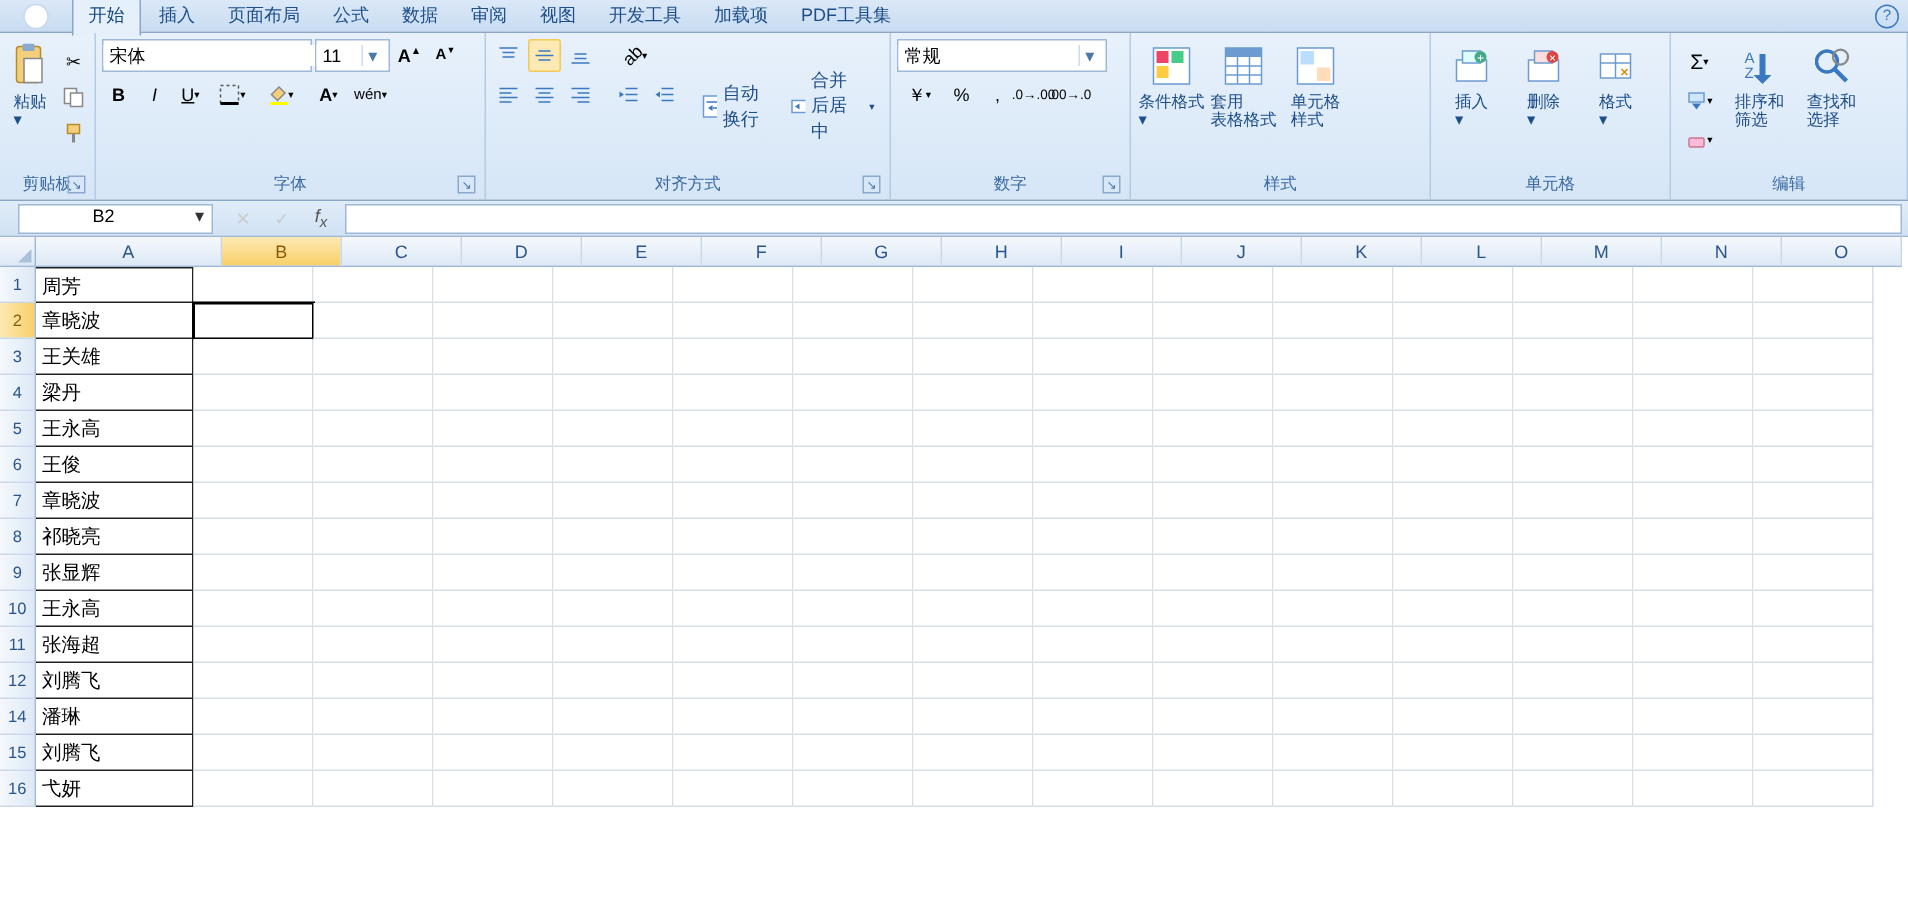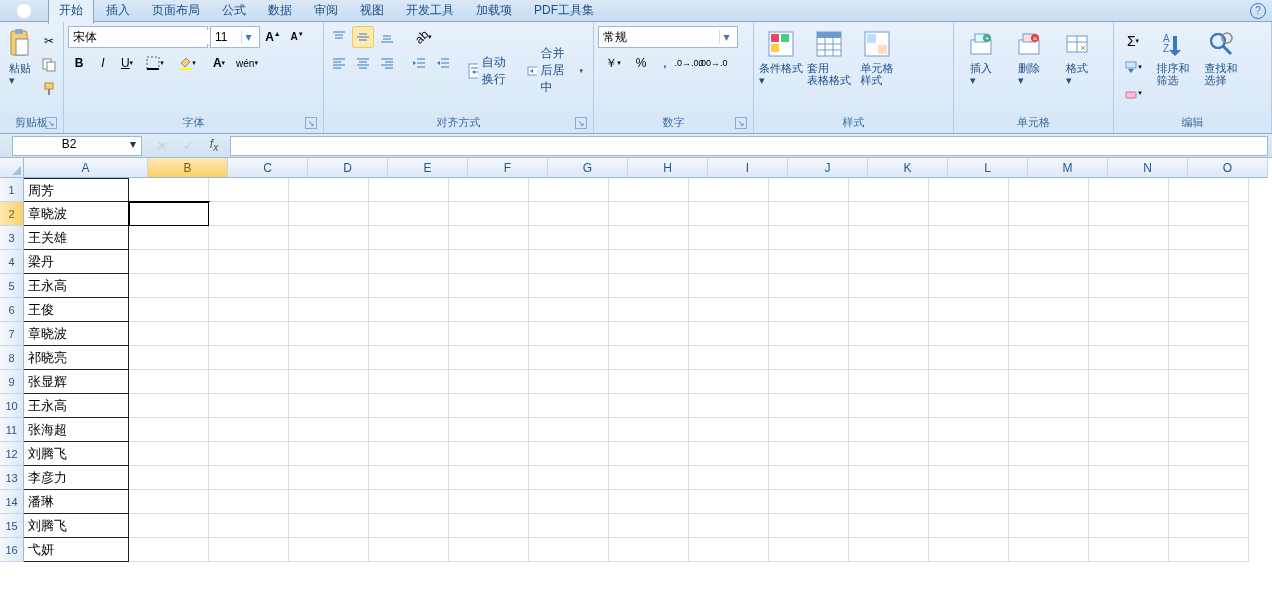--- a/index.html
+++ b/index.html
@@ -678,38 +678,20 @@
         <div class="cell"></div>
         <div class="cell"></div>
         <div class="cell"></div>
         <div class="cell"></div>
         <div class="cell"></div>
         <div class="cell"></div>
         <div class="cell"></div>
         <div class="cell"></div>
       </div>
       <div class="row">
-        <div class="rh">13</div>
-        <div class="cell colA filled">李彦力</div>
-        <div class="cell"></div>
-        <div class="cell"></div>
-        <div class="cell"></div>
-        <div class="cell"></div>
-        <div class="cell"></div>
-        <div class="cell"></div>
-        <div class="cell"></div>
-        <div class="cell"></div>
-        <div class="cell"></div>
-        <div class="cell"></div>
-        <div class="cell"></div>
-        <div class="cell"></div>
-        <div class="cell"></div>
-        <div class="cell"></div>
-      </div>
-      <div class="row">
         <div class="rh">14</div>
         <div class="cell colA filled">潘琳</div>
         <div class="cell"></div>
         <div class="cell"></div>
         <div class="cell"></div>
         <div class="cell"></div>
         <div class="cell"></div>
         <div class="cell"></div>
         <div class="cell"></div>
         <div class="cell"></div>

